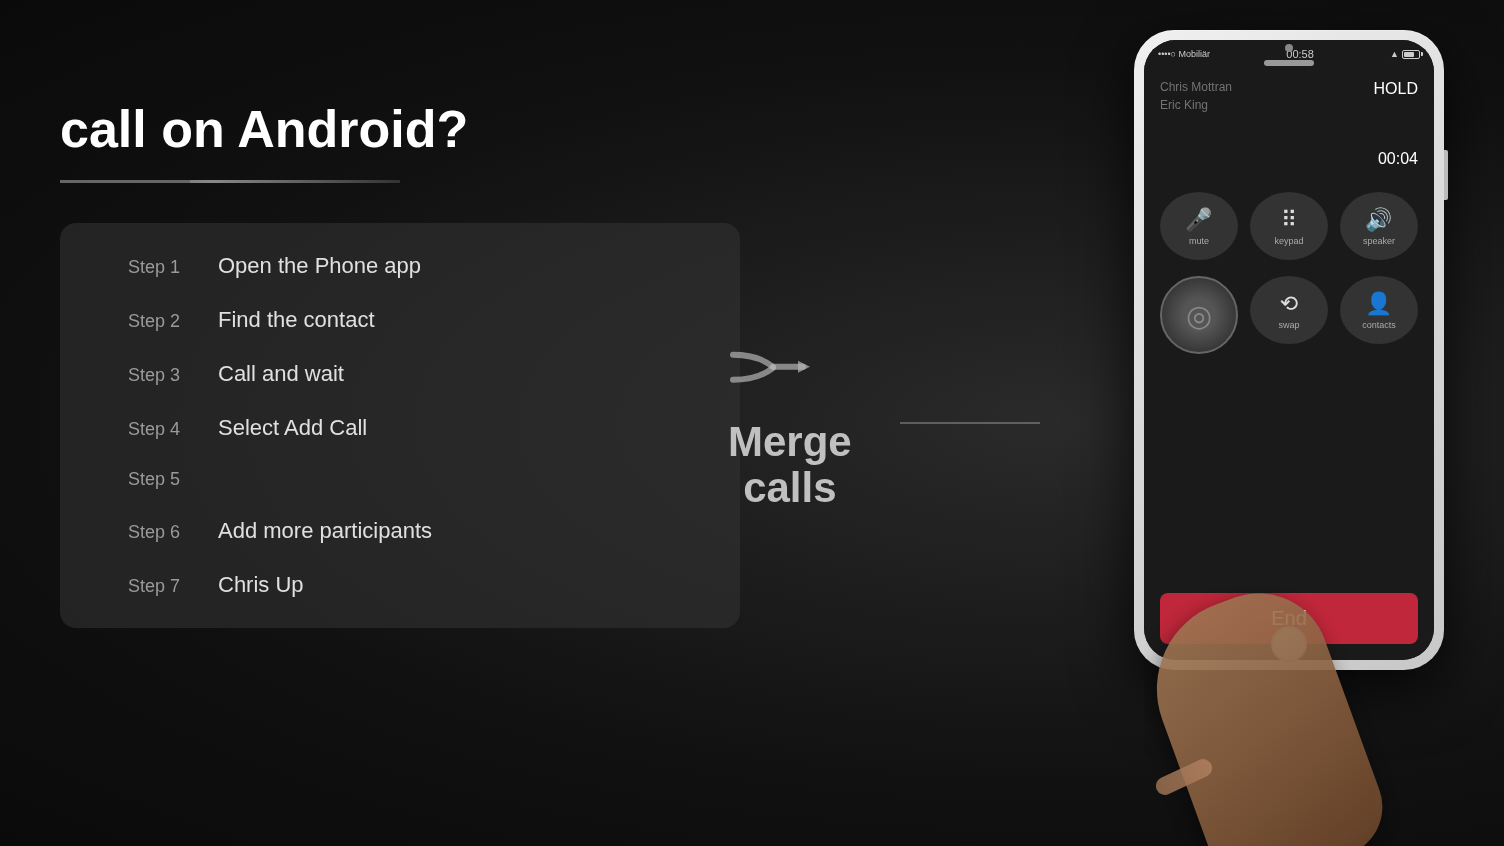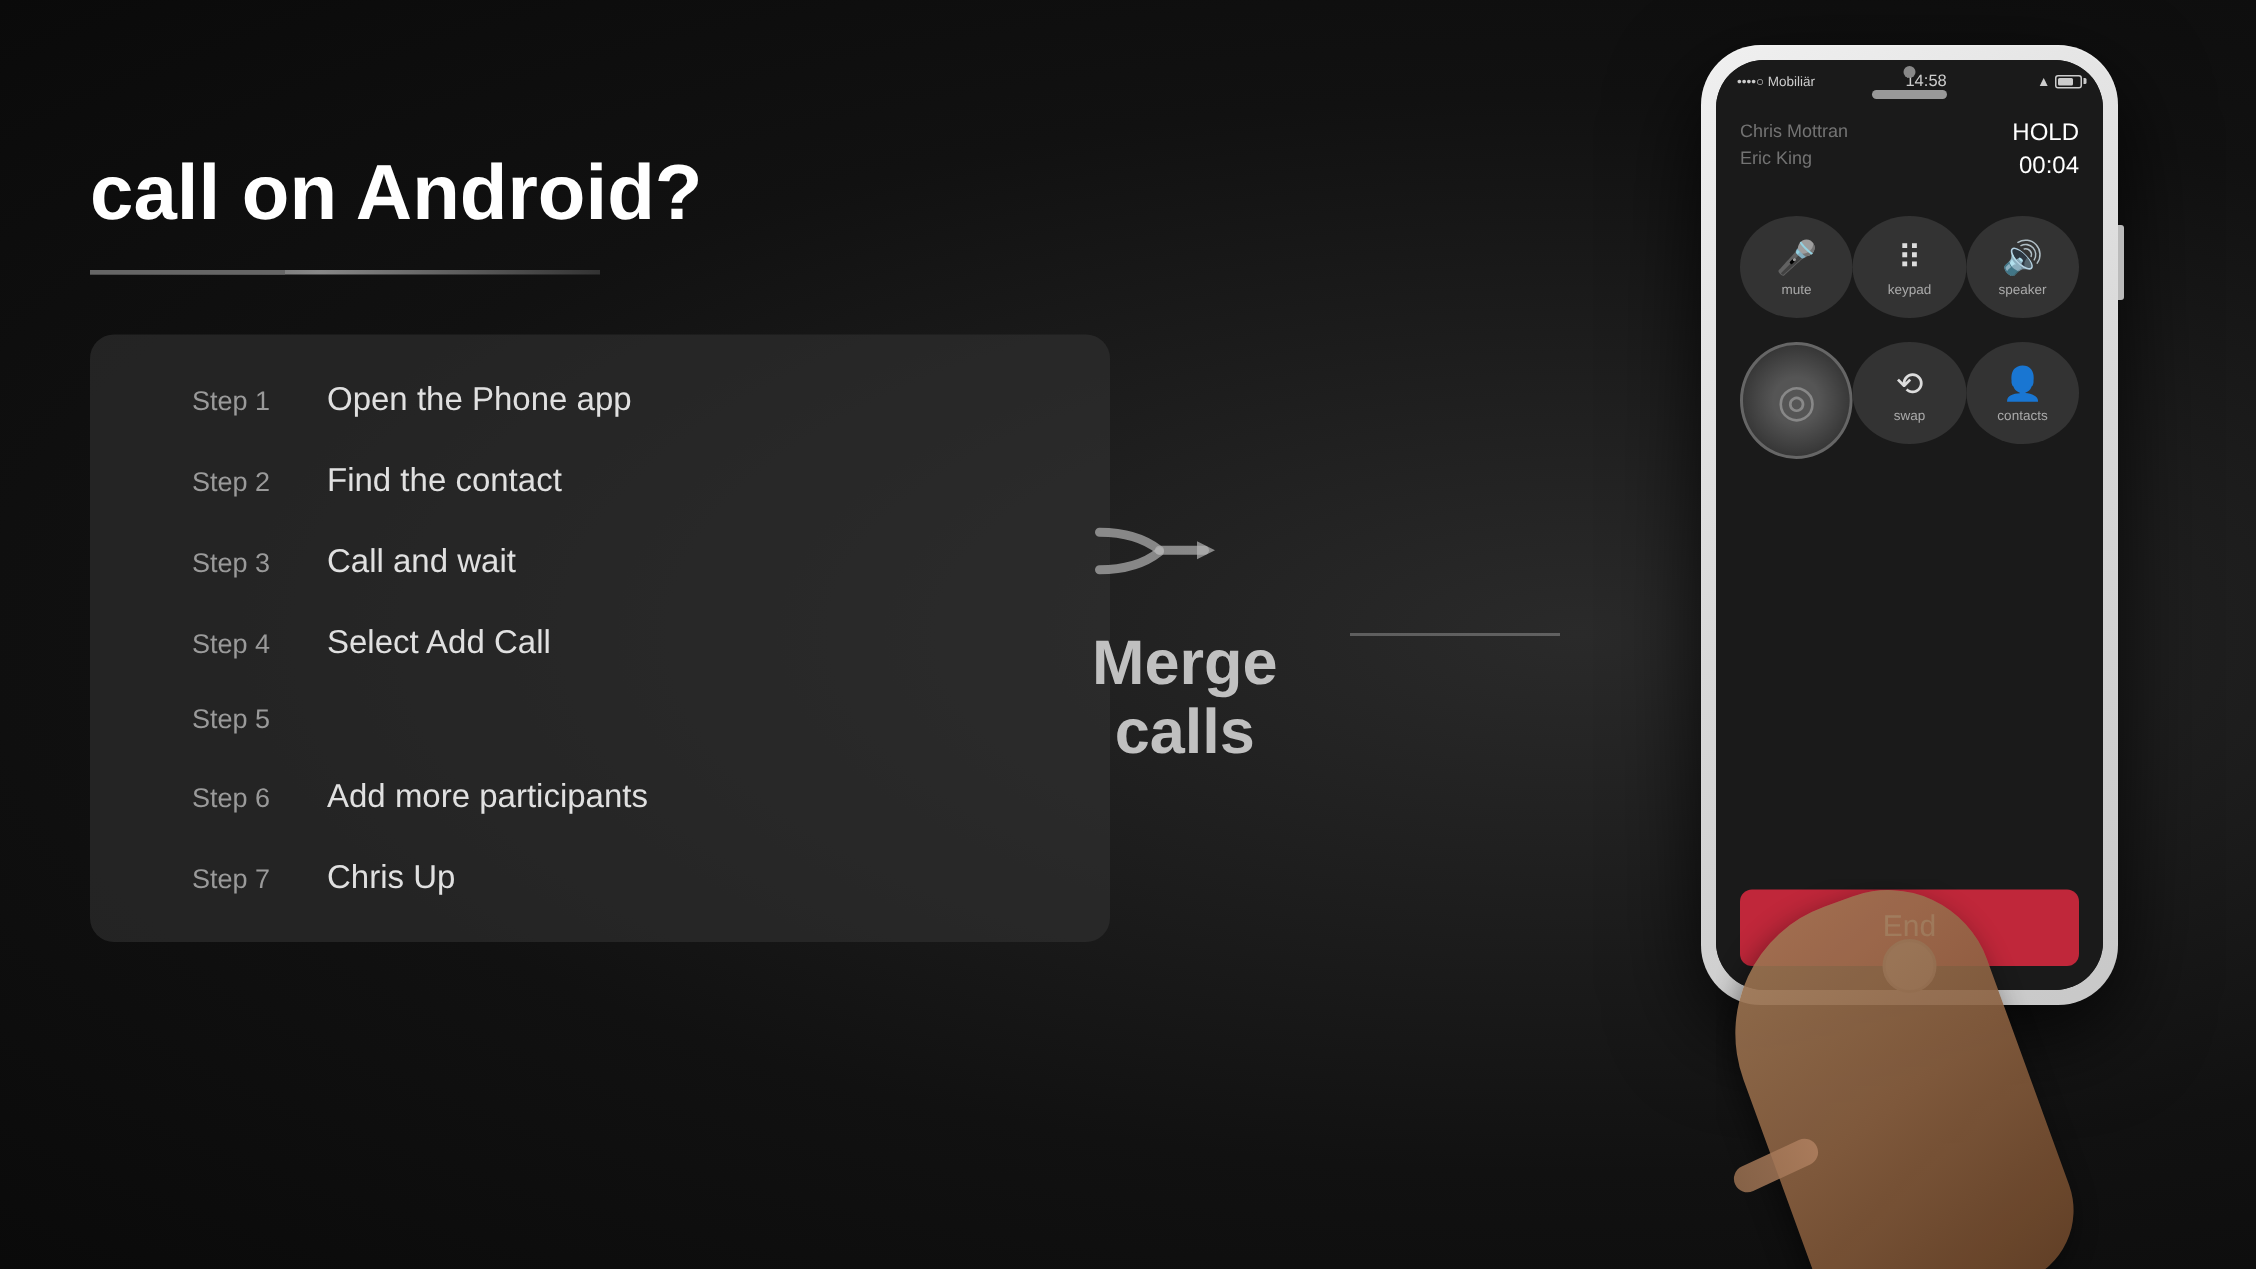--- a/index.html
+++ b/index.html
@@ -129,21 +129,21 @@
     
     .phone-mockup {
       position: absolute;
       right: 60px;
       top: 30px;
       width: 310px;
       height: 640px;
     }
 
     .phone-body {
-      width: 278px;
+      width: 310px;
       height: 640px;
       background: linear-gradient(145deg, #f0f0f0 0%, #d8d8d8 50%, #c8c8c8 100%);
       border-radius: 40px;
       padding: 10px;
       box-shadow: 0 20px 60px rgba(0,0,0,0.8), inset 0 1px 1px rgba(255,255,255,0.3);
       position: relative;
     }
 
     .phone-screen {
       width: 100%;
@@ -230,20 +230,21 @@
     .hold-badge {
       font-size: 16px;
       color: #ffffff;
       font-weight: 300;
     }
 
     .call-timer {
       font-size: 16px;
       color: #ffffff;
       font-weight: 300;
+      margin-top: 48px;
     }
 
     
     .phone-buttons {
       background: #1a1a1a;
       padding: 14px 16px;
       flex: 1;
     }
 
     .btn-row {
@@ -407,21 +408,21 @@
   <div class="phone-body">
     <div class="phone-camera"></div>
     <div class="phone-speaker"></div>
     <div class="phone-side-btn"></div>
     <div class="phone-home-btn"></div>
 
     <div class="phone-screen">
 
       <div class="status-bar">
         <span class="status-left">••••○ Mobiliär</span>
-        <span class="status-mid">14:58</span>
+        <span class="status-mid">00:58</span>
         <span class="status-right">
           <span style="font-size:9px;">▲</span>
           <span class="battery-icon">
             <span class="battery-fill"></span>
           </span>
         </span>
       </div>
 
       <div class="call-info">
         <div class="caller-names">

